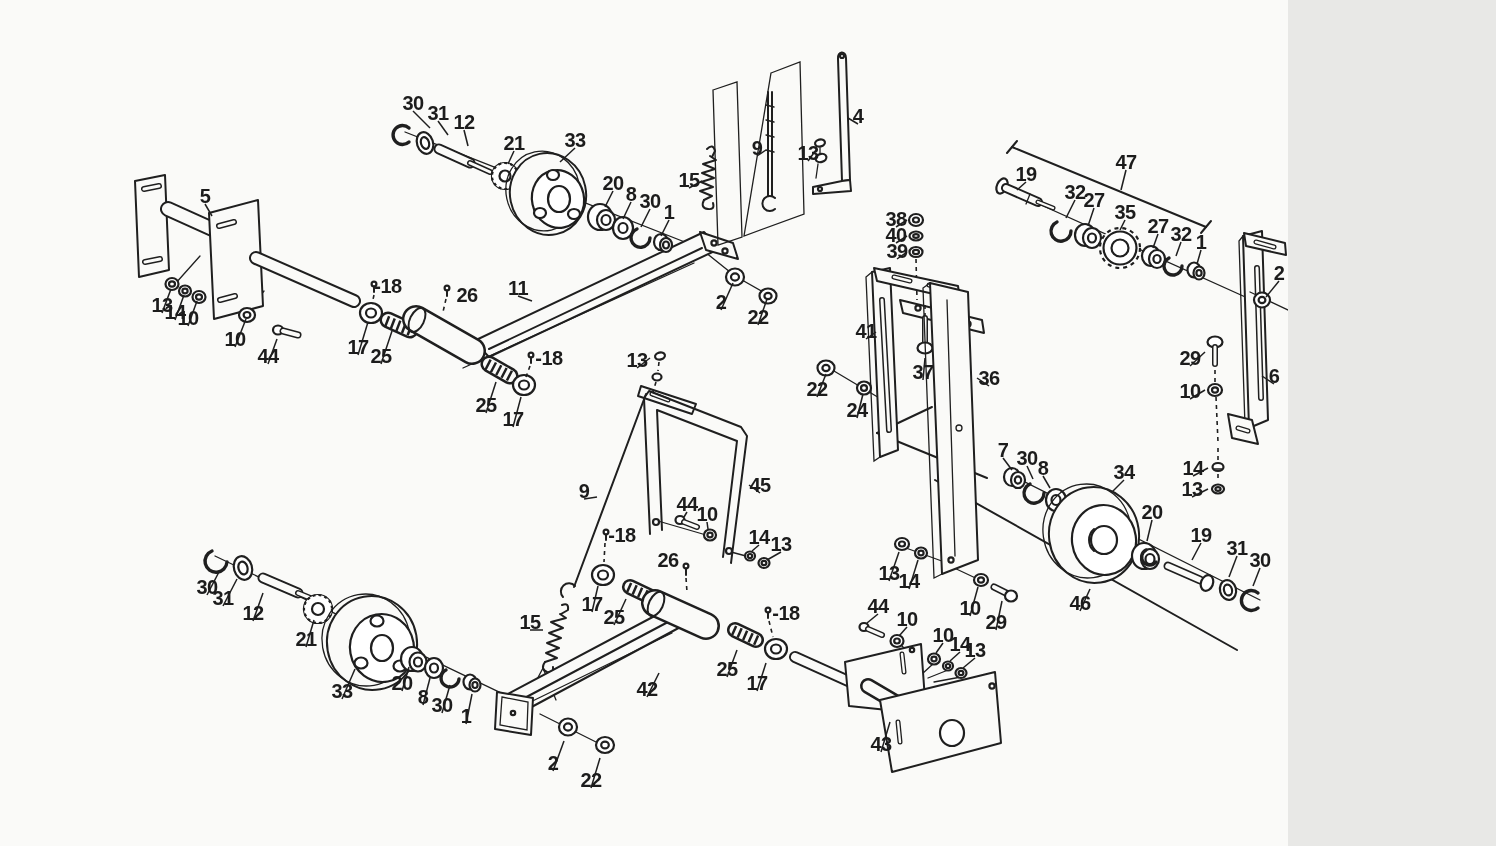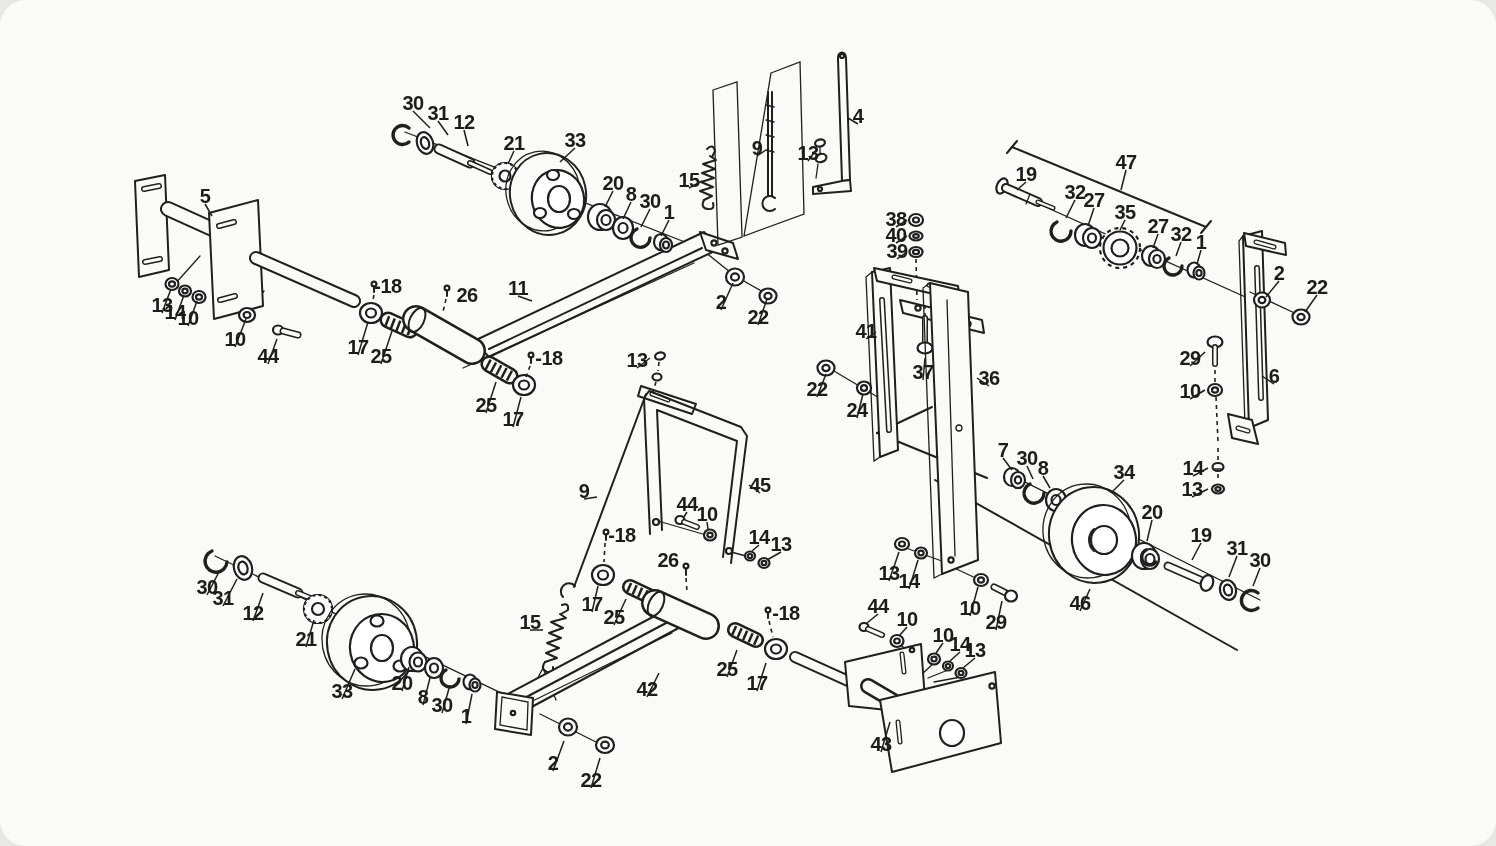--- a/index.html
+++ b/index.html
@@ -1,17 +1,17 @@
 <!DOCTYPE html>
 <html><head>
 <meta charset="utf-8">
 <style>
   html,body{margin:0;padding:0;background:#e8e8e6;}
-  #stage{position:relative;width:1496px;height:846px;background:#fafaf8;overflow:hidden;
-         font-family:"Liberation Sans",sans-serif;border-radius:26px;}
+  #stage{position:relative;width:1288px;height:846px;background:#fafaf8;overflow:hidden;
+         font-family:"Liberation Sans",sans-serif;}
   svg{position:absolute;left:0;top:0;}
   .s  {fill:none;stroke:#1f1f1f;stroke-width:2;stroke-linecap:round;stroke-linejoin:round;}
   .th {fill:none;stroke:#1f1f1f;stroke-width:1.3;stroke-linecap:round;}
   .f  {fill:#fafaf8;stroke:#1f1f1f;stroke-width:2;stroke-linejoin:round;}
   .fw {fill:#ffffff;stroke:#1f1f1f;stroke-width:2.2;}
   .dash{fill:none;stroke:#1f1f1f;stroke-width:1.6;stroke-dasharray:4 4;}
   .clip{fill:none;stroke:#1f1f1f;stroke-width:3.4;stroke-linecap:round;}
   .plabel{font:700 20px "Liberation Sans",sans-serif;fill:#1c1c1c;letter-spacing:-0.5px;}
   .leader{stroke:#1f1f1f;stroke-width:1.5;}
 </style>

